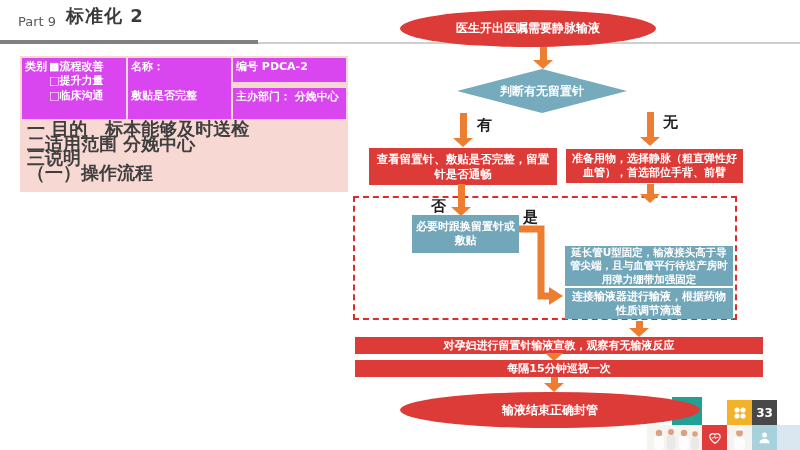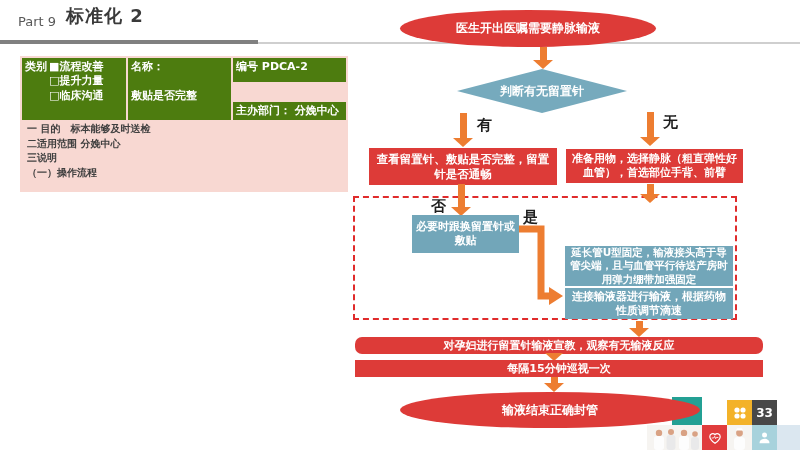--- a/index.html
+++ b/index.html
@@ -8,27 +8,27 @@
     font-family:"DejaVu Sans","Liberation Sans",sans-serif;
   }
   
   .part-label{position:absolute;left:18px;top:14px;font-size:13px;color:#595959;}
   .page-title{position:absolute;left:66px;top:4px;font-size:18px;font-weight:700;color:#3a3a3a;letter-spacing:1px;}
   .rule-light{position:absolute;left:0;top:42px;width:800px;height:2px;background:#cfcfcf;}
   .rule-dark{position:absolute;left:0;top:40px;width:258px;height:4px;background:#808080;}
   
   .pink-panel{position:absolute;left:20px;top:56px;width:328px;height:136px;background:#f8d8d2;}
   .info-table{position:absolute;left:22px;top:58px;width:324px;height:61px;display:grid;grid-template-columns:104px 103px 1fr;gap:2px;background:#f8d8d2;}
-  .cell{background:#4d7c0f;color:#fff;font-size:11px;font-weight:700;padding:2px 3px;line-height:1.3;box-sizing:border-box;}
+  .cell{background:#d946ef;color:#fff;font-size:11px;font-weight:700;padding:2px 3px;line-height:1.3;box-sizing:border-box;}
   .cat-row{display:flex;gap:2px;}
   .cat-opts{display:flex;flex-direction:column;}
   .name-value{margin-top:15px;}
-  .col3{display:grid;grid-template-rows:24px 1fr;gap:20px;background:#f8d8d2;}
-  
-  .notes{position:absolute;left:27px;top:122px;font-size:10px;font-weight:600;color:#3f3f3f;line-height:14.5px;}
+  .col3{display:grid;grid-template-rows:24px 1fr;gap:6px;background:#f8d8d2;}
+  
+  .notes{position:absolute;left:27px;top:122px;font-size:18px;font-weight:600;color:#3f3f3f;line-height:14.5px;}
   
   .node{position:absolute;display:flex;align-items:center;justify-content:center;text-align:center;box-sizing:border-box;color:#fff;font-weight:700;line-height:1.25;}
   .red{background:#dd3b38;}
   .teal{background:#72a6b9;}
   .ellipse{border-radius:50%;}
   .diamond{background:#76aabd;clip-path:polygon(50% 0,100% 50%,50% 100%,0 50%);}
   .dashed-box{position:absolute;left:353px;top:196px;width:384px;height:124px;border:2px dashed #e02b2b;box-sizing:border-box;}
   .branch-label{position:absolute;font-size:15px;font-weight:700;color:#1f1f1f;}
   
   .varrow{position:absolute;width:20px;display:flex;flex-direction:column;align-items:center;}
@@ -140,21 +140,21 @@
     </div>
 
   <div class="node teal" style="left:565px;top:246px;width:168px;height:40px;font-size:10.5px;padding:2px 4px;">延长管U型固定，输液接头高于导管尖端，且与血管平行待送产房时用弹力绷带加强固定</div>
   <div class="node teal" style="left:565px;top:288px;width:168px;height:31px;font-size:11px;padding:2px 4px;">连接输液器进行输液，根据药物性质调节滴速</div>
 
   <div class="varrow" style="left:629px;top:321px;height:16px;">
       <div class="shaft"></div>
       <div class="head"></div>
     </div>
 
-  <div class="node red" style="left:355px;top:337px;width:408px;height:17px;font-size:11px;border-radius:7px;">对孕妇进行留置针输液宣教，观察有无输液反应</div>
+  <div class="node red" style="left:355px;top:337px;width:408px;height:17px;font-size:11px;">对孕妇进行留置针输液宣教，观察有无输液反应</div>
   <div class="tri-down" style="left:545px;top:353px;"></div>
   <div class="node red" style="left:355px;top:360px;width:408px;height:17px;font-size:11px;">每隔15分钟巡视一次</div>
 
   <div class="varrow" style="left:544px;top:377px;height:15px;">
       <div class="shaft"></div>
       <div class="head"></div>
     </div>
 
   <div class="sq sq-teal" style="left:672px;top:397px;width:30px;height:28px;"></div>
 

